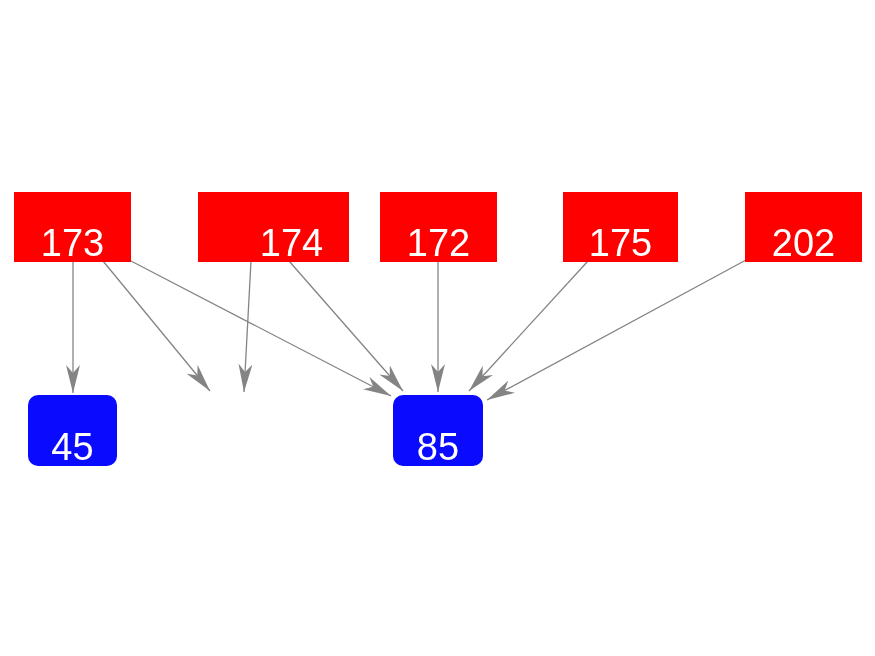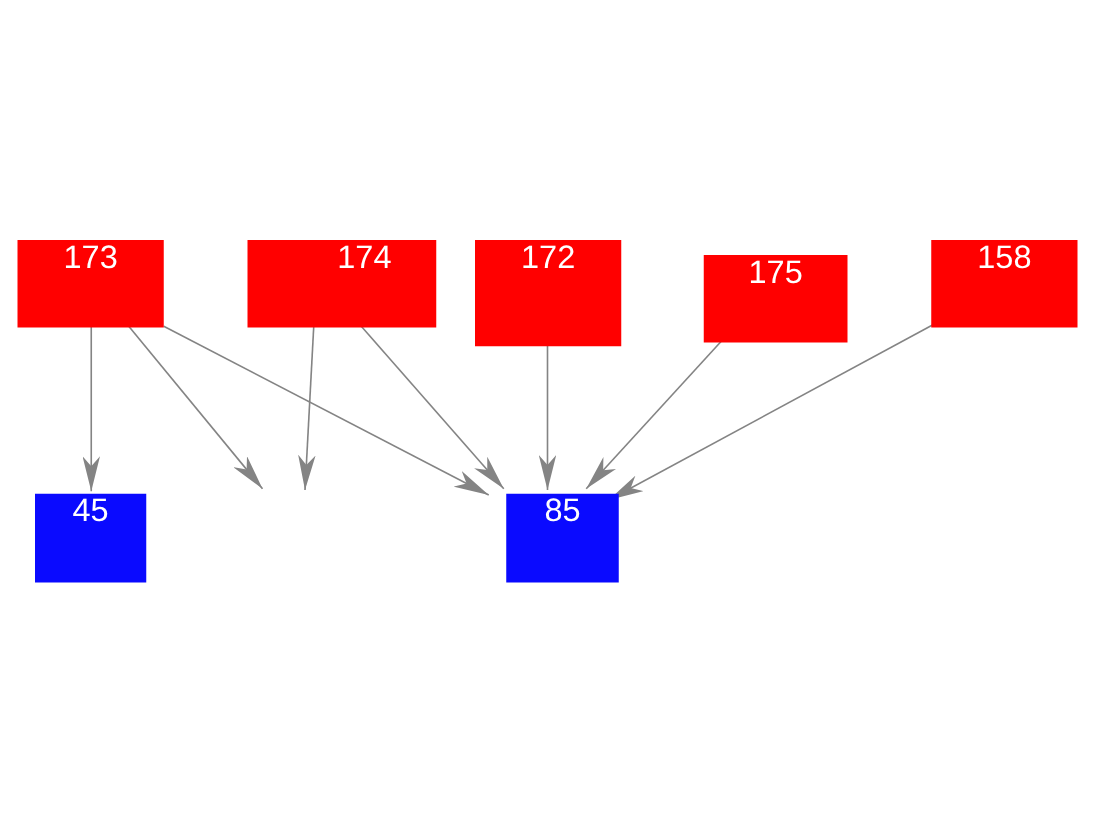--- a/index.html
+++ b/index.html
@@ -6,36 +6,36 @@
   .canvas{
     position:relative;
     width:875px;height:656px;
     background:#ffffff;
     overflow:hidden;
     font-family:"Liberation Sans",sans-serif;
   }
   .edge-layer{position:absolute;left:0;top:0;width:875px;height:656px;}
   .node{
     position:absolute;
-    display:flex;align-items:flex-start;justify-content:center;
+    display:flex;align-items:flex-end;justify-content:center;
     color:#ffffff;
-    font-size:26px;
+    font-size:38px;
     line-height:1;
     user-select:none;
   }
   .node.red{background:#ff0000;}
-  .node.blue{background:#0a0aff;}
+  .node.blue{background:#0a0aff;border-radius:10px;}
   .n173{left:14px;top:192px;width:117px;height:70px;}
   .n174{left:198px;top:192px;width:115px;height:70px;padding-left:36px;}
-  .n172{left:380px;top:192px;width:117px;height:85px;}
-  .n175{left:563px;top:192px;width:115px;height:70px;margin-top:12px;}
+  .n172{left:380px;top:192px;width:117px;height:70px;}
+  .n175{left:563px;top:192px;width:115px;height:70px;}
   .n176{left:745px;top:192px;width:117px;height:70px;}
   .n45{left:28px;top:395px;width:89px;height:71px;}
   .n86{left:197px;top:395px;width:88px;height:71px;}
-  .n85{left:393px;top:395px;width:90px;height:71px;margin-left:12px;}
+  .n85{left:393px;top:395px;width:90px;height:71px;}
   .edge{stroke:#848484;stroke-width:1.3;fill:none;}
 </style>
 </head>
 <body>
 
 <div class="canvas">
 
   <svg class="edge-layer" width="875" height="656" viewBox="0 0 875 656" xmlns="http://www.w3.org/2000/svg">
     <defs>
       <marker id="arrow" viewBox="0 0 28 14" refX="28" refY="7" markerWidth="28" markerHeight="14" markerUnits="userSpaceOnUse" orient="auto">
@@ -58,21 +58,21 @@
   <div class="node red n174">
     <span>174</span>
   </div>
   <div class="node red n172">
     <span>172</span>
   </div>
   <div class="node red n175">
     <span>175</span>
   </div>
   <div class="node red n176">
-    <span>158</span>
+    <span>202</span>
   </div>
   <div class="node blue n45">
     <span>45</span>
   </div>
   <div class="node blue n85">
     <span>85</span>
   </div>
 
 </div>
 

